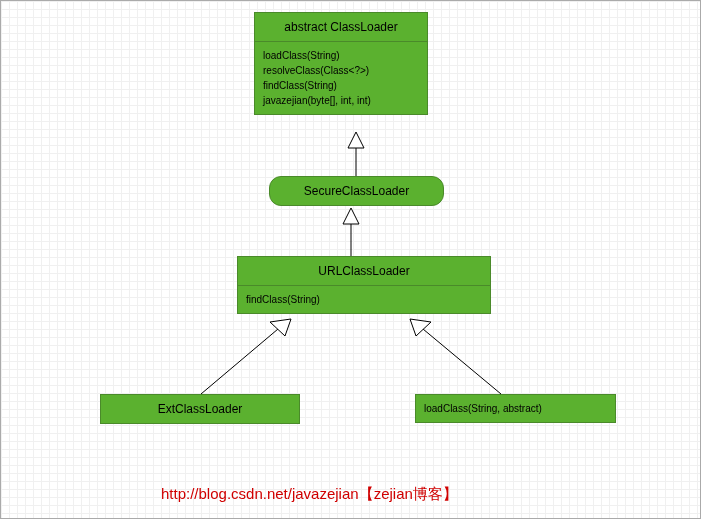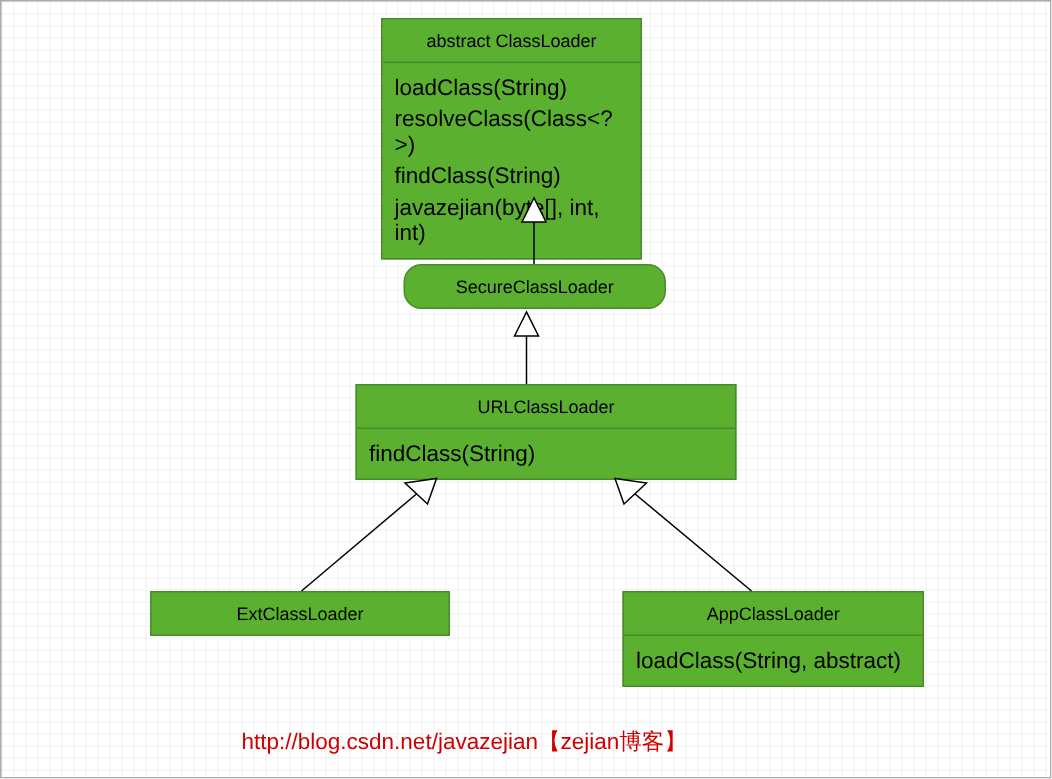--- a/index.html
+++ b/index.html
@@ -31,21 +31,21 @@
     font-size: 12px;
     padding: 7px 4px;
     border-bottom: 1.5px solid #4a8a2a;
     box-sizing: border-box;
   }
   .class-title.no-border {
     border-bottom: none;
   }
   .class-body {
     color: #000;
-    font-size: 15px;
+    font-size: 10px;
     padding: 6px 8px;
     box-sizing: border-box;
   }
   .method {
     padding: 2px 0;
   }
   svg.connectors {
     position: absolute;
     top: 0;
     left: 0;
@@ -91,21 +91,20 @@
     <div class="class-body">
       <div class="method">findClass(String)</div>
     </div>
   </div>
 
   <div class="class-box" style="left:99px; top:393px; width:200px;">
     <div class="class-title no-border">ExtClassLoader</div>
   </div>
 
   <div class="class-box" style="left:414px; top:393px; width:201px;">
-    <div class="class-title">AppClassLoader</div>
     <div class="class-body">
       <div class="method">loadClass(String, abstract)</div>
     </div>
   </div>
 
   <svg class="connectors">
 
     <line x1="355" y1="175" x2="355" y2="147" stroke="#000" stroke-width="1"></line>
     <polygon points="355,131 347,147 363,147" fill="#fff" stroke="#000" stroke-width="1"></polygon>
 

